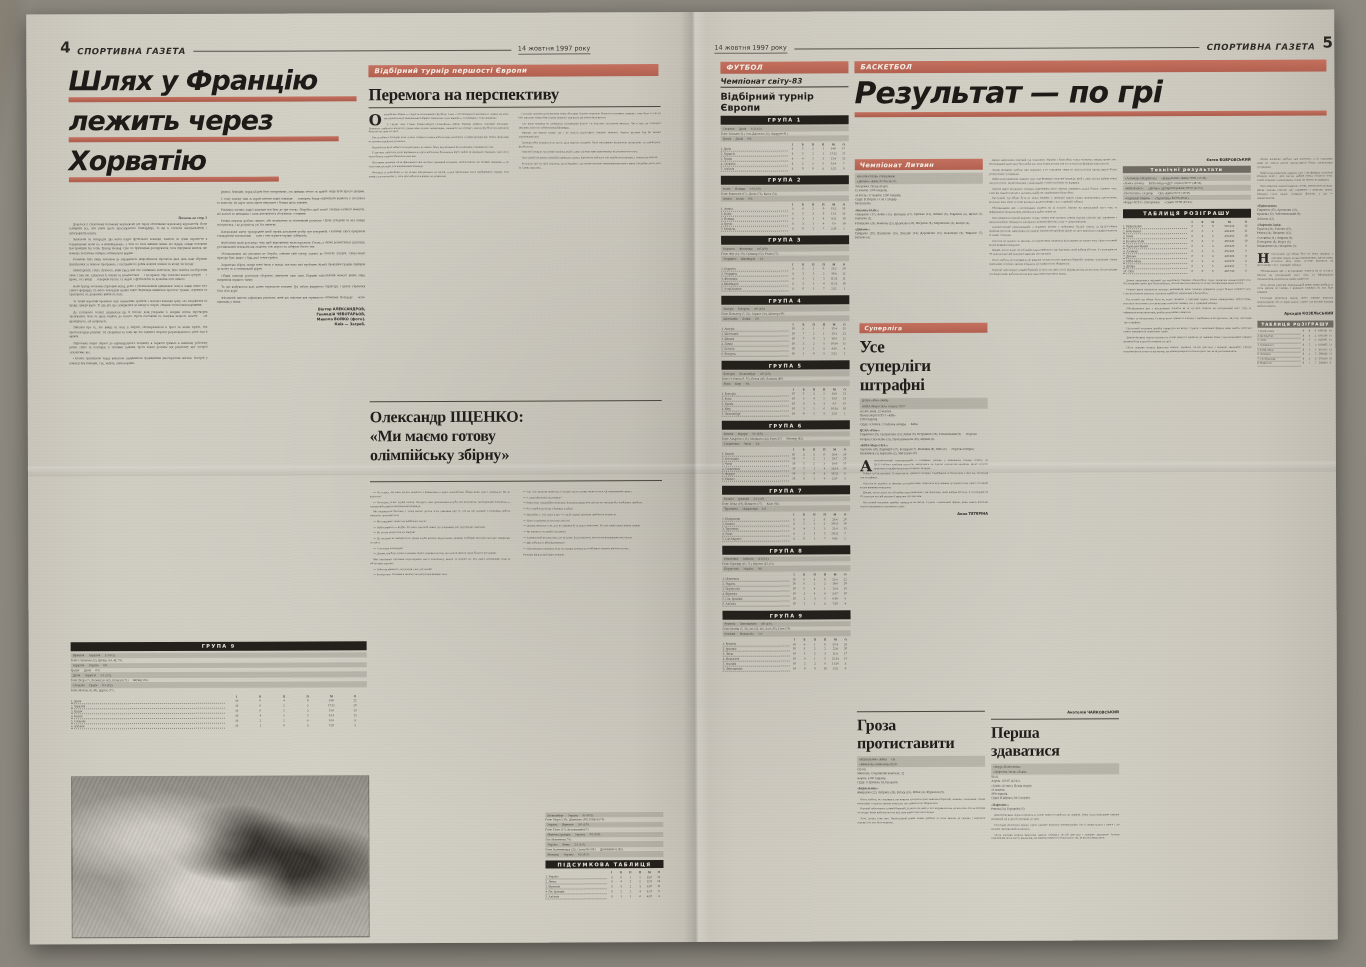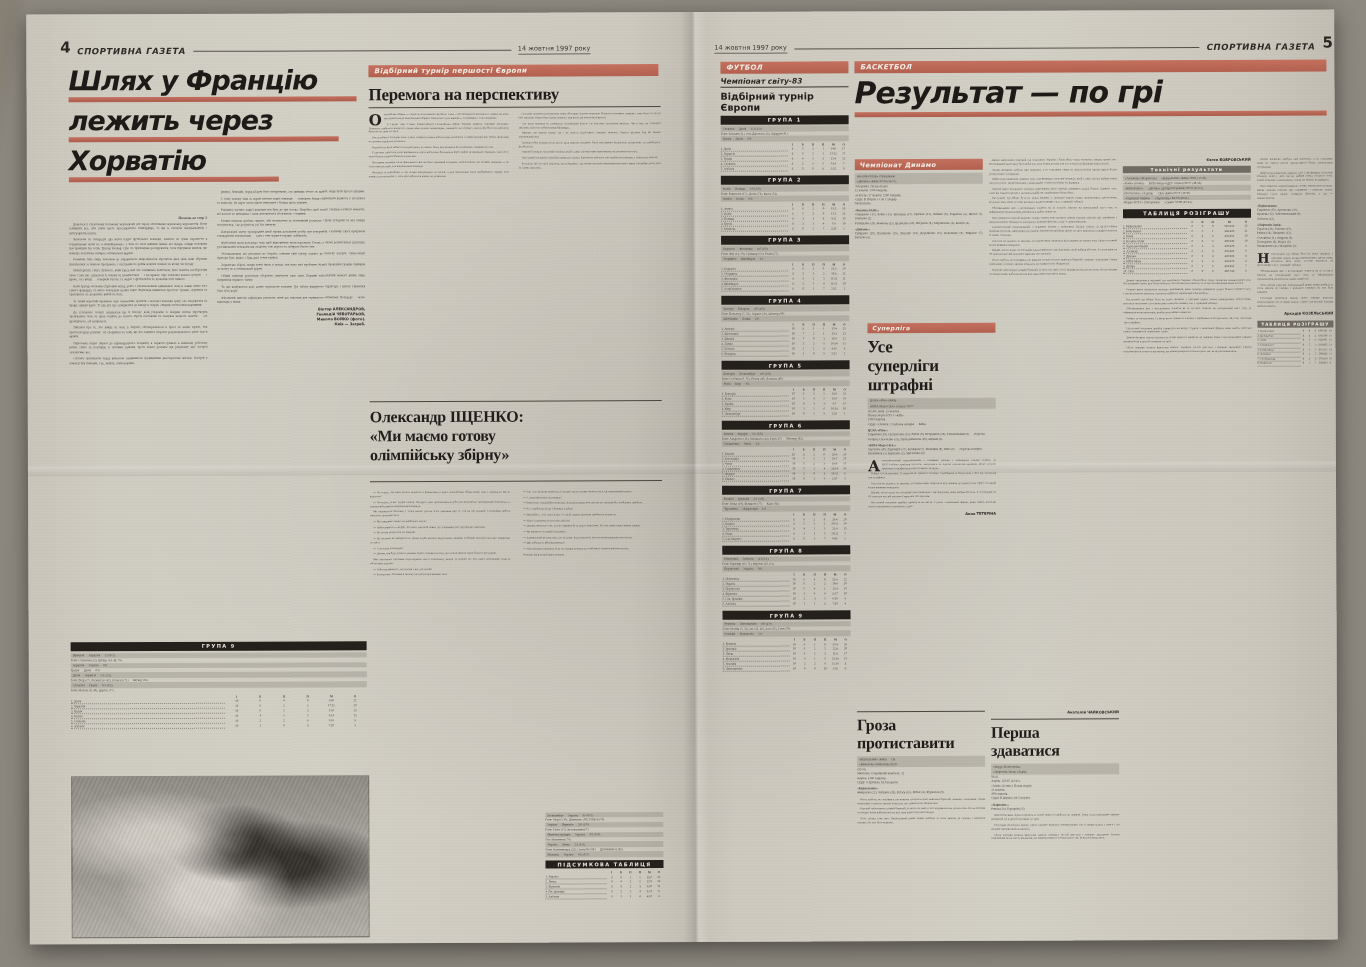--- a/index.html
+++ b/index.html
@@ -1061,38 +1061,38 @@
           </div>
       </div>
 
       <div class="col" style="left:140px;top:50px;width:478px;">
         <div class="kicker" style="width:472px;box-sizing:border-box;">БАСКЕТБОЛ</div>
         <div class="hl-big" style="font-size:30px;line-height:34px;margin-top:3px;">Результат — по грі</div>
         <div class="redline" style="width:472px;margin-top:2px;"></div>
       </div>
 
       <div class="col" style="left:140px;top:148px;width:128px;">
-        <div class="kicker" style="font-size:6.5px;padding:1.6px 5px;">Чемпіонат Динамо</div>
+        <div class="kicker" style="font-size:6.5px;padding:1.6px 5px;">Чемпіонат Литвин</div>
         <div class="result" style="margin-top:3px;">
           <div class="shade">«Козачка-ЗАлК» (Запоріжжя) —</div>
           <div class="shade">«Динамо» (Київ) 97:94 (36:37).</div>
           <div>Запоріжжя. Палац спорту.</div>
           <div>12 жовтня. 1700 глядачів.</div>
           <div>«Юність» 17 жовтня. 1200 глядачів.</div>
           <div>Судді: В. Вітрук, О. М. Сабадир —</div>
           <div>Москаленко.</div>
           <div style="font-weight:bold;margin-top:2px;">«Козачка-ЗАлК»:</div>
           <div style="text-align:justify;">Сидоренко (17), Бойко (13), Кузнецов (17), Гринько (11), Литвин (9), Гаврилов (4), Жупан (3), Юрченко (2).</div>
           <div style="text-align:justify;">Рапушенко (25), Фомінов (21), Шевченко (10), Петренко (8), Мартиненко (6), Ковтун (4).</div>
           <div style="font-weight:bold;margin-top:2px;">«Динамо»:</div>
           <div style="text-align:justify;">Грищенко (20), Василенко (15), Лисенко (14), Дорошенко (11), Ковальчук (9), Тищенко (7), Бабенко (4).</div>
         </div>
       </div>
 
-      <div class="col" style="left:152px;top:312px;width:128px;">
+      <div class="col" style="left:144px;top:312px;width:128px;">
         <div class="kicker" style="font-size:6px;padding:1.4px 5px;">Суперліга</div>
         <div class="hl-serif" style="font-size:17px;line-height:19px;margin-top:4px;">Усе</div>
         <div class="hl-serif" style="font-size:17px;line-height:19px;">суперліги</div>
         <div class="hl-serif" style="font-size:17px;line-height:19px;">штрафні</div>
         <div class="result" style="margin-top:4px;">
           <div class="shade">ЦСКА-«Ріко» (Київ) —</div>
           <div class="shade">«БІПА-Мода-СКА» (Одеса) 78:77</div>
           <div>(42:40). Київ. 12 жовтня.</div>
           <div>Палац спорту НТУУ «КПІ»</div>
           <div>1100 глядачів.</div>

